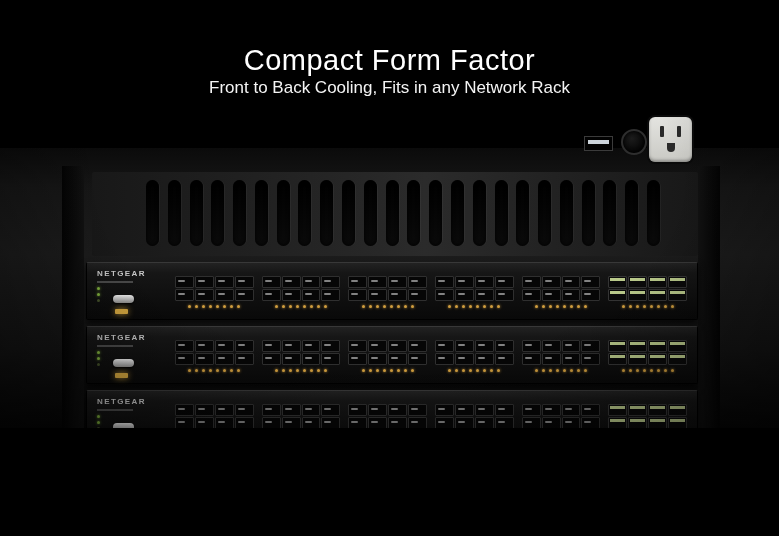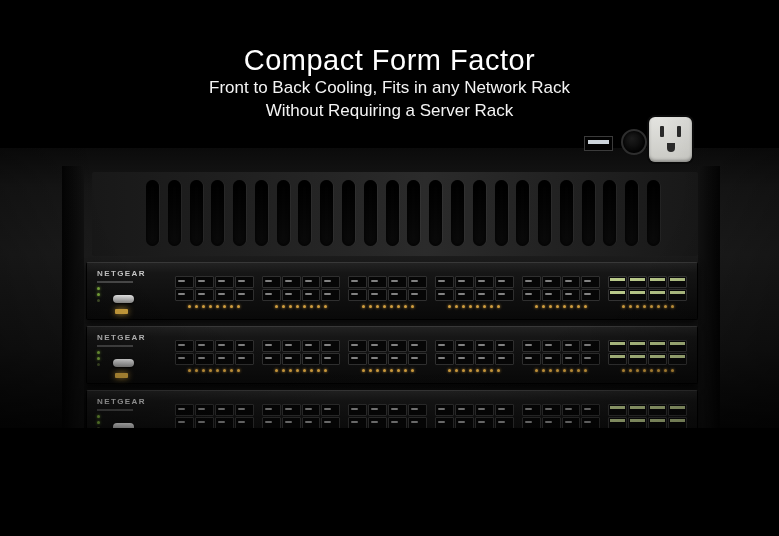--- a/index.html
+++ b/index.html
@@ -134,21 +134,20 @@
 </head>
 <body>
 
 <div class="scene">
 
   <div class="rack-bg"></div>
 
   <div class="header">
     <h1 class="title">Compact Form Factor</h1>
     <p class="sub first">Front to Back Cooling, Fits in any Network Rack</p>
-    <p class="sub">Without Requiring a Server Rack</p>
   </div>
 
   <div class="usb-port"></div>
   <div class="din-connector"></div>
   <div class="power-outlet">
     <div class="outlet-slot left"></div>
     <div class="outlet-slot right"></div>
     <div class="outlet-ground"></div>
   </div>
 

